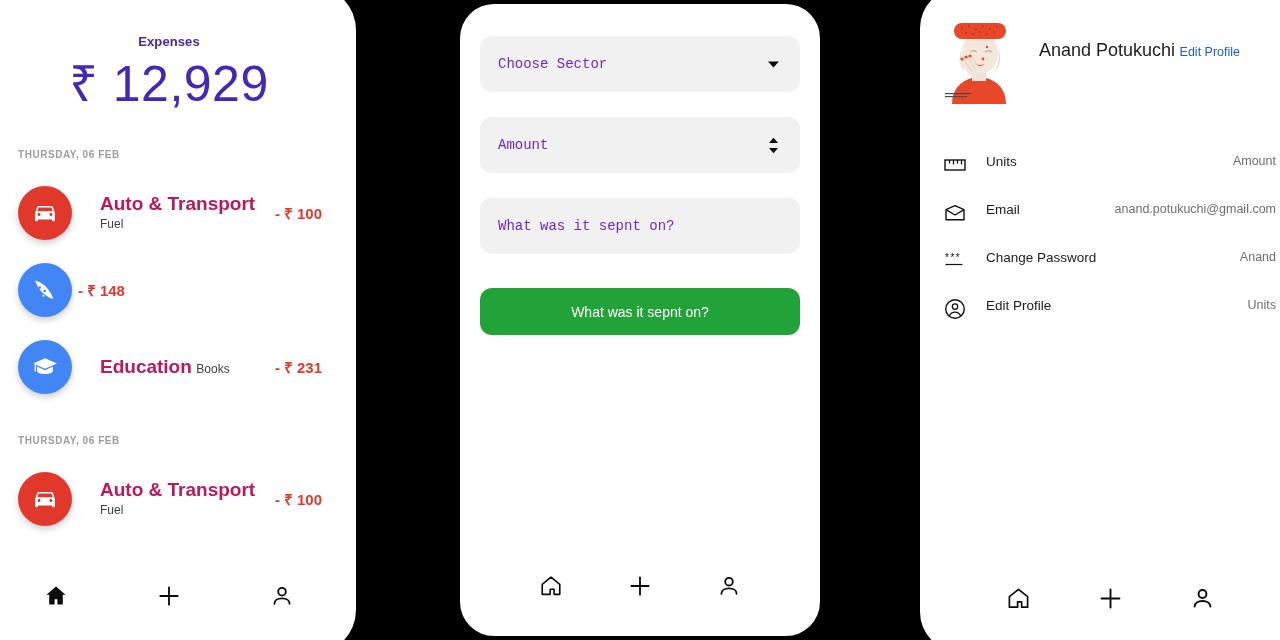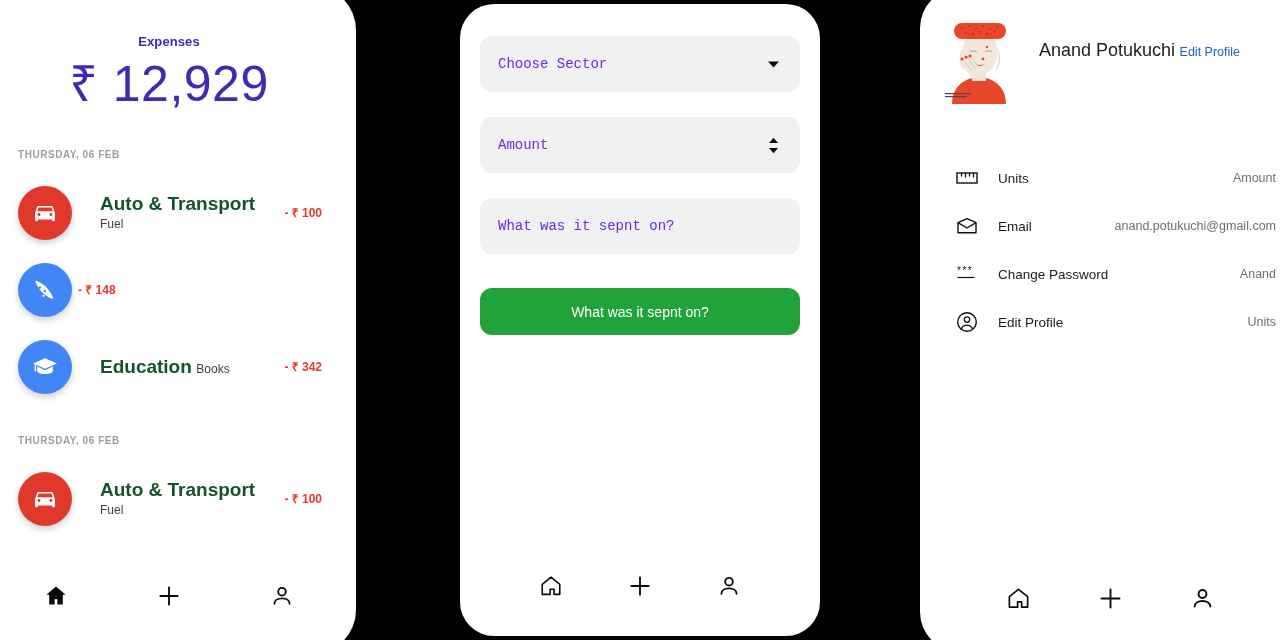--- a/index.html
+++ b/index.html
@@ -110,34 +110,34 @@
     justify-content: center;
     box-shadow: 0 3px 7px rgba(0,0,0,0.20);
   }
   .txn-icon svg { width: 28px; height: 28px; display: block; }
   .txn-body {
     flex: 1 1 auto;
     min-width: 0;
     padding-left: 28px;
   }
   .txn-title {
-    color: #14532d;
+    color: #be185d;
     font-size: 19px;
     font-weight: bold;
     line-height: 1.15;
     white-space: nowrap;
   }
   .txn-sub {
     color: #404040;
     font-size: 12px;
     white-space: nowrap;
   }
   .txn-amount {
     color: #e23b2e;
-    font-size: 12px;
+    font-size: 15px;
     font-weight: bold;
     white-space: nowrap;
     flex: 0 0 auto;
     padding-left: 6px;
   }
 
   
   .phone-mid .screen { padding: 32px 20px 0 20px; }
 
   .field {
@@ -211,24 +211,23 @@
     margin-top: 9px;
     cursor: pointer;
     display: inline-block;
   }
 
   .settings {
     margin-top: 50px;
   }
   .setting-row {
     display: flex;
-    align-items: center;
+    align-items: flex-start;
     height: 48px;
     padding: 0 2px;
-    margin-left: 12px;
   }
   .setting-icon {
     flex: 0 0 26px;
     width: 26px;
     height: 22px;
     display: flex;
     align-items: center;
     justify-content: flex-start;
     color: #111;
   }
@@ -310,21 +309,21 @@
         <div class="txn-row">
           <span class="txn-icon" style="background:#4285f4">
             <svg viewBox="0 0 24 24" fill="#ffffff" aria-hidden="true">
               <path d="M12 4.5 1.8 9 12 13.5 22.2 9 12 4.5zM5.2 11.6v3.6c0 1.6 3 2.9 6.8 2.9s6.8-1.3 6.8-2.9v-3.6L12 14.7l-6.8-3.1zM3.1 10.3v5.1c0 .3.3.6.6.6s.6-.3.6-.6v-5.1l-1.2-.5z"></path>
             </svg>
           </span>
           <span class="txn-body">
             <span class="txn-title">Education</span>
             <span class="txn-sub">Books</span>
           </span>
-          <span class="txn-amount">- ₹ 342</span>
+          <span class="txn-amount">- ₹ 231</span>
         </div>
       </div>
 
       <div class="date-group">
         <div class="date-header">THURSDAY, 06 FEB</div>
 
         <div class="txn-row">
           <span class="txn-icon" style="background:#e0392b">
             <svg viewBox="0 0 24 24" fill="#ffffff" aria-hidden="true">
               <path d="M18.9 7.2C18.7 6.5 18.1 6 17.4 6H6.6c-.7 0-1.3.5-1.5 1.2L3.5 12v6.3c0 .4.3.7.7.7h1.1c.4 0 .7-.3.7-.7V17.5h12v.8c0 .4.3.7.7.7h1.1c.4 0 .7-.3.7-.7V12l-1.6-4.8zM6.9 14.6c-.7 0-1.3-.6-1.3-1.3s.6-1.3 1.3-1.3 1.3.6 1.3 1.3-.6 1.3-1.3 1.3zm10.2 0c-.7 0-1.3-.6-1.3-1.3s.6-1.3 1.3-1.3 1.3.6 1.3 1.3-.6 1.3-1.3 1.3zM5.4 10.4l1.1-3.1h11l1.1 3.1H5.4z"></path>

